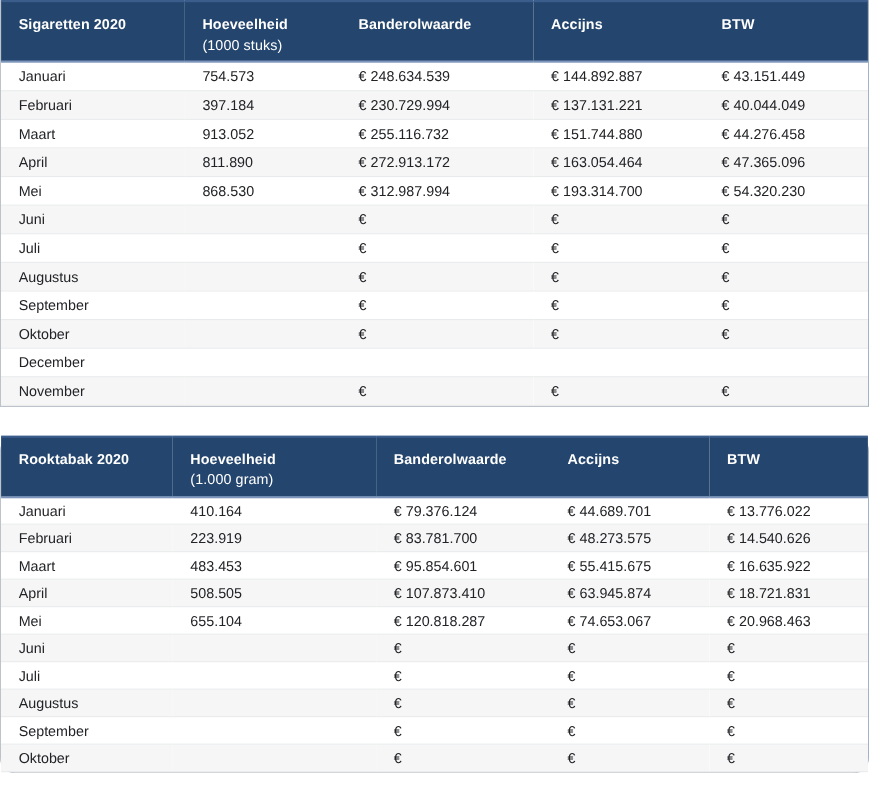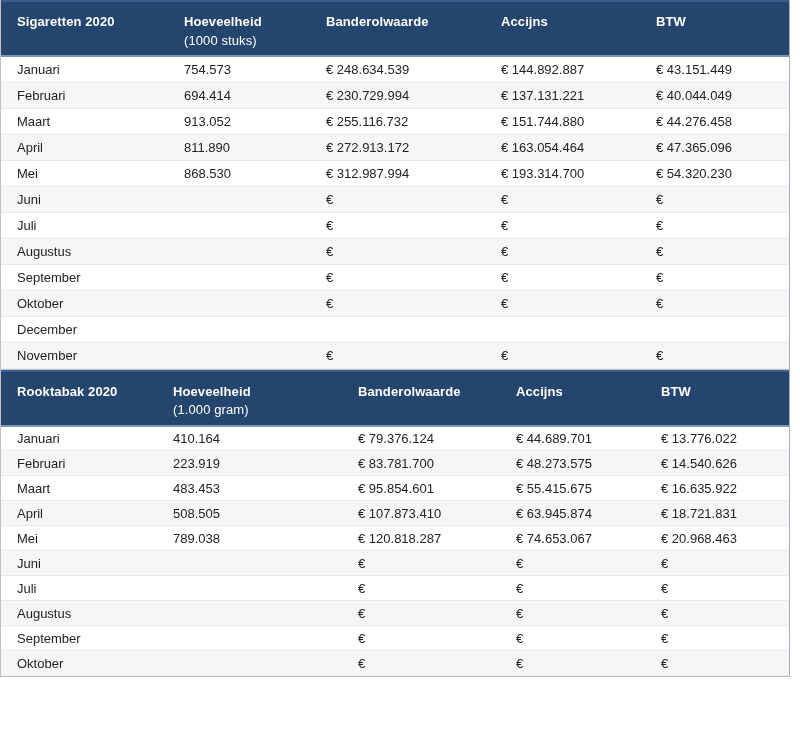--- a/index.html
+++ b/index.html
@@ -20,20 +20,22 @@
     overflow: hidden;
   }
   .data-table {
     width: 790px;
     border-left: 1px solid #bcc3cb;
     border-right: 1px solid #a3b2c6;
     border-bottom: 1px solid #bcc3cb;
     box-sizing: border-box;
   }
   .data-table.second {
+    margin-top: 26px;
+    border-radius: 14px;
   }
   table {
     width: 100%;
     border-collapse: collapse;
     table-layout: fixed;
   }
   thead th {
     background: #24456d;
     color: #ffffff;
     font-size: 13px;
@@ -108,21 +110,21 @@
   <tr>
     <td>Januari</td>
     <td>754.573</td>
     <td>€ 248.634.539</td>
     <td>€ 144.892.887</td>
     <td>€ 43.151.449</td>
   </tr>
 
   <tr>
     <td>Februari</td>
-    <td>694.414</td>
+    <td>397.184</td>
     <td>€ 230.729.994</td>
     <td>€ 137.131.221</td>
     <td>€ 40.044.049</td>
   </tr>
 
   <tr>
     <td>Maart</td>
     <td>913.052</td>
     <td>€ 255.116.732</td>
     <td>€ 151.744.880</td>
@@ -254,21 +256,21 @@
   <tr>
     <td>April</td>
     <td>508.505</td>
     <td>€ 107.873.410</td>
     <td>€ 63.945.874</td>
     <td>€ 18.721.831</td>
   </tr>
 
   <tr>
     <td>Mei</td>
-    <td>789.038</td>
+    <td>655.104</td>
     <td>€ 120.818.287</td>
     <td>€ 74.653.067</td>
     <td>€ 20.968.463</td>
   </tr>
 
   <tr>
     <td>Juni</td>
     <td></td>
     <td>€</td>
     <td>€</td>

